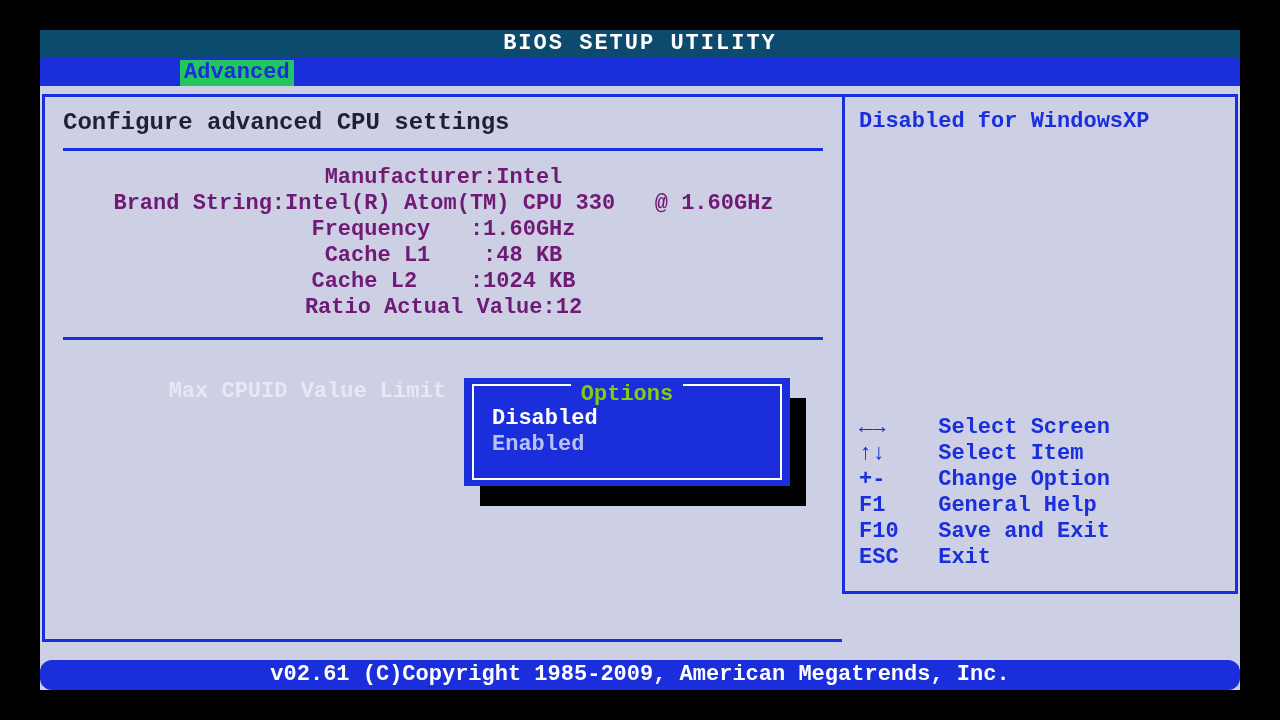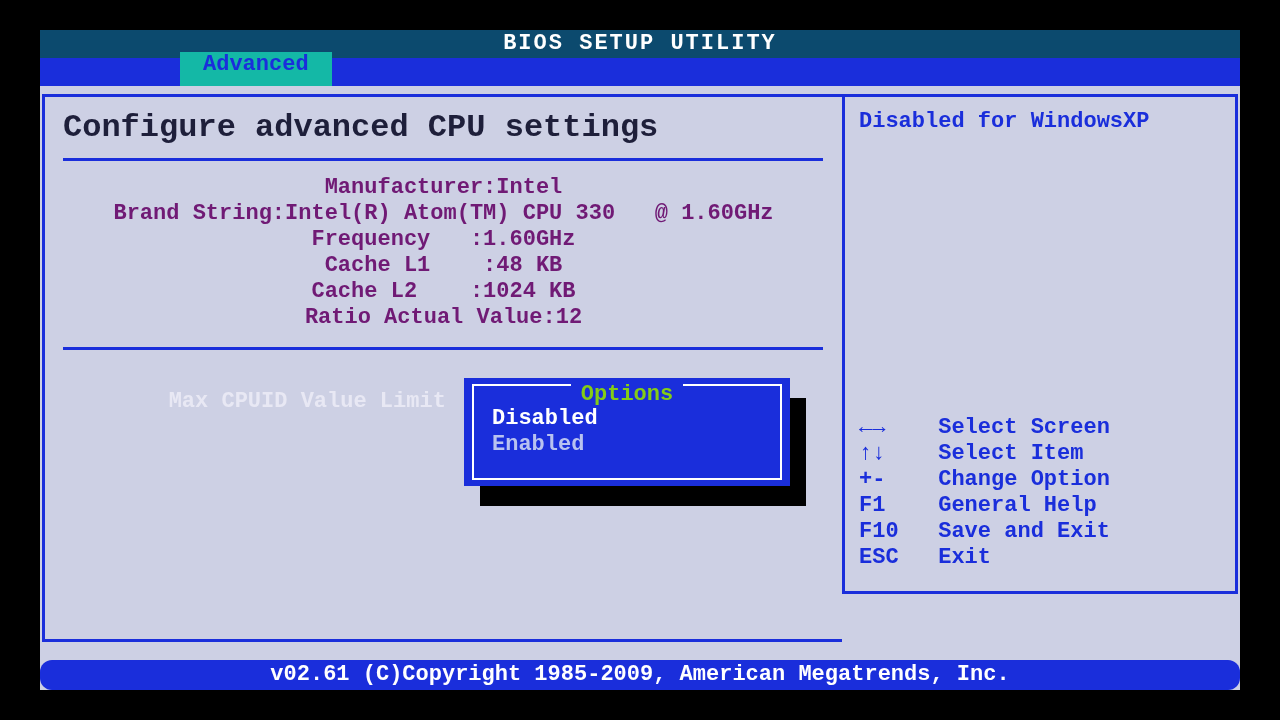--- a/index.html
+++ b/index.html
@@ -26,24 +26,24 @@
     letter-spacing: 2px;
   }
   .tab-bar {
     background: #1a2edb;
     height: 28px;
     display: flex;
     align-items: flex-end;
     padding-left: 140px;
   }
   .tab {
-    background: #14b8a6;
-    color: #1a2edb;
-    padding: 0 23px;
-    height: 34px;
+    background: #22c55e;
+    color: #1a2edb;
+    padding: 0 4px;
+    height: 26px;
     line-height: 26px;
   }
   .content-area {
     position: absolute;
     left: 0px; top: 58px;
     width: 1200px; height: 570px;
   }
   .main-box {
     position: absolute;
     left: 2px; top: 6px;
@@ -58,21 +58,21 @@
     position: absolute;
     left: 802px; top: 6px;
     width: 396px; height: 500px;
     border: 3px solid #1a2edb;
     padding: 12px 14px;
     box-sizing: border-box;
     color: #1a2edb;
   }
   .section-title {
     color: #1e1f3a;
-    font-size: 32px;
+    font-size: 24px;
   }
   .hrline {
     border-top: 3px solid #1a2edb;
     margin: 12px 0 14px 0;
     width: 760px;
   }
   .info-row {
     white-space: pre;
     color: #701a75;
     line-height: 26px;

